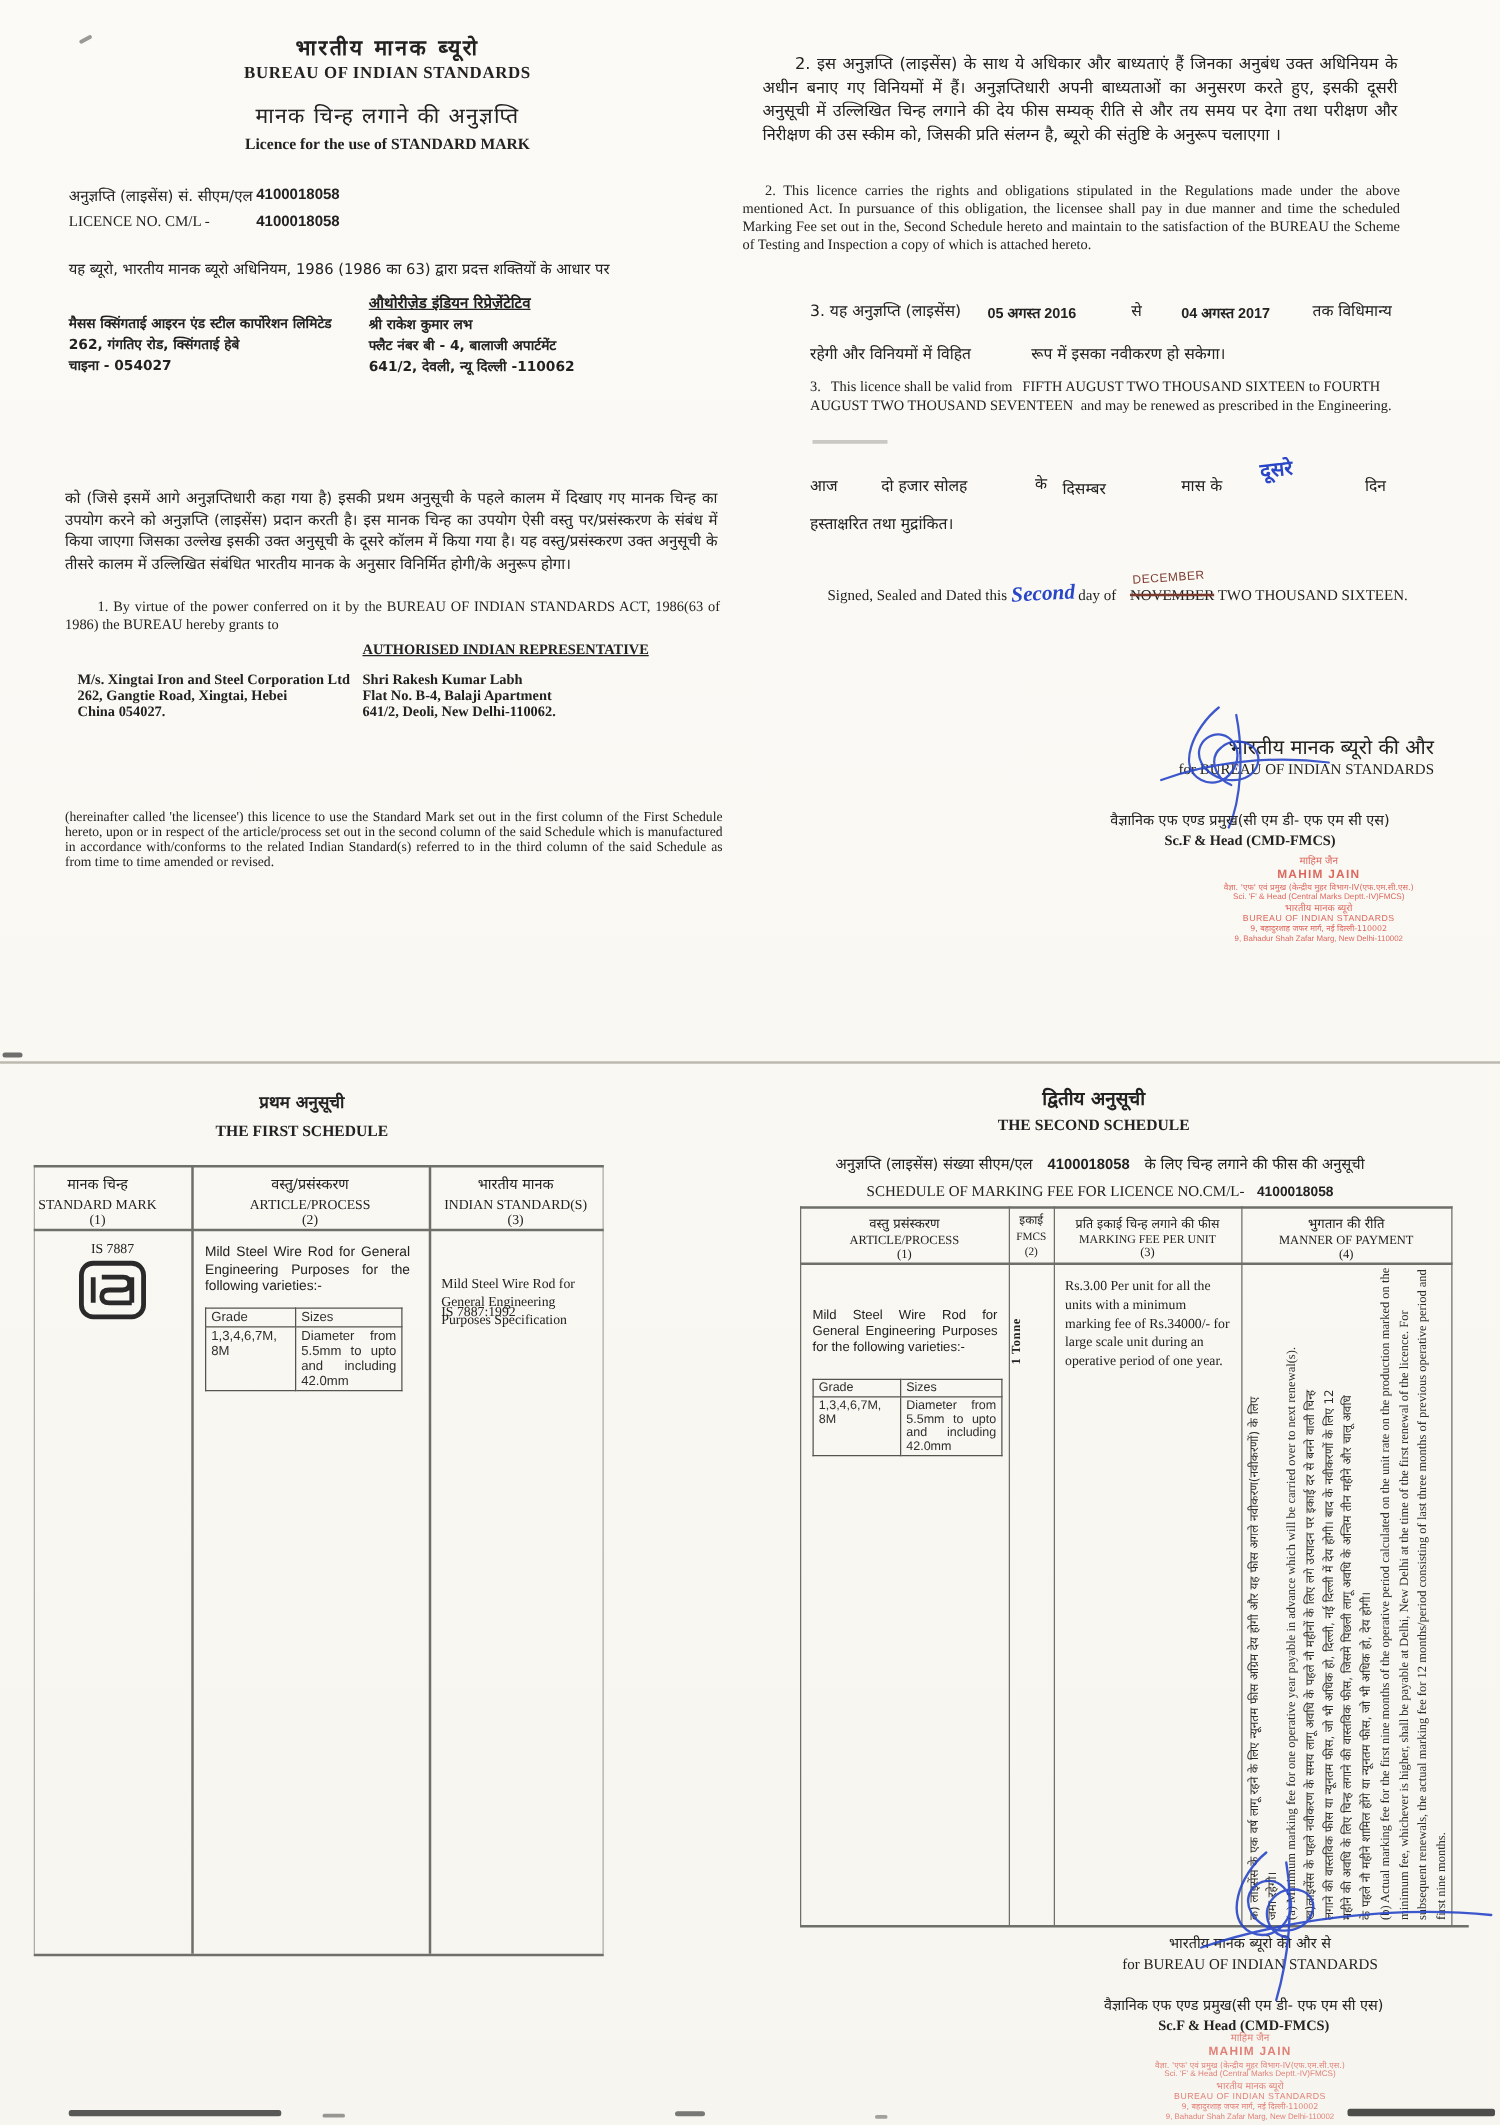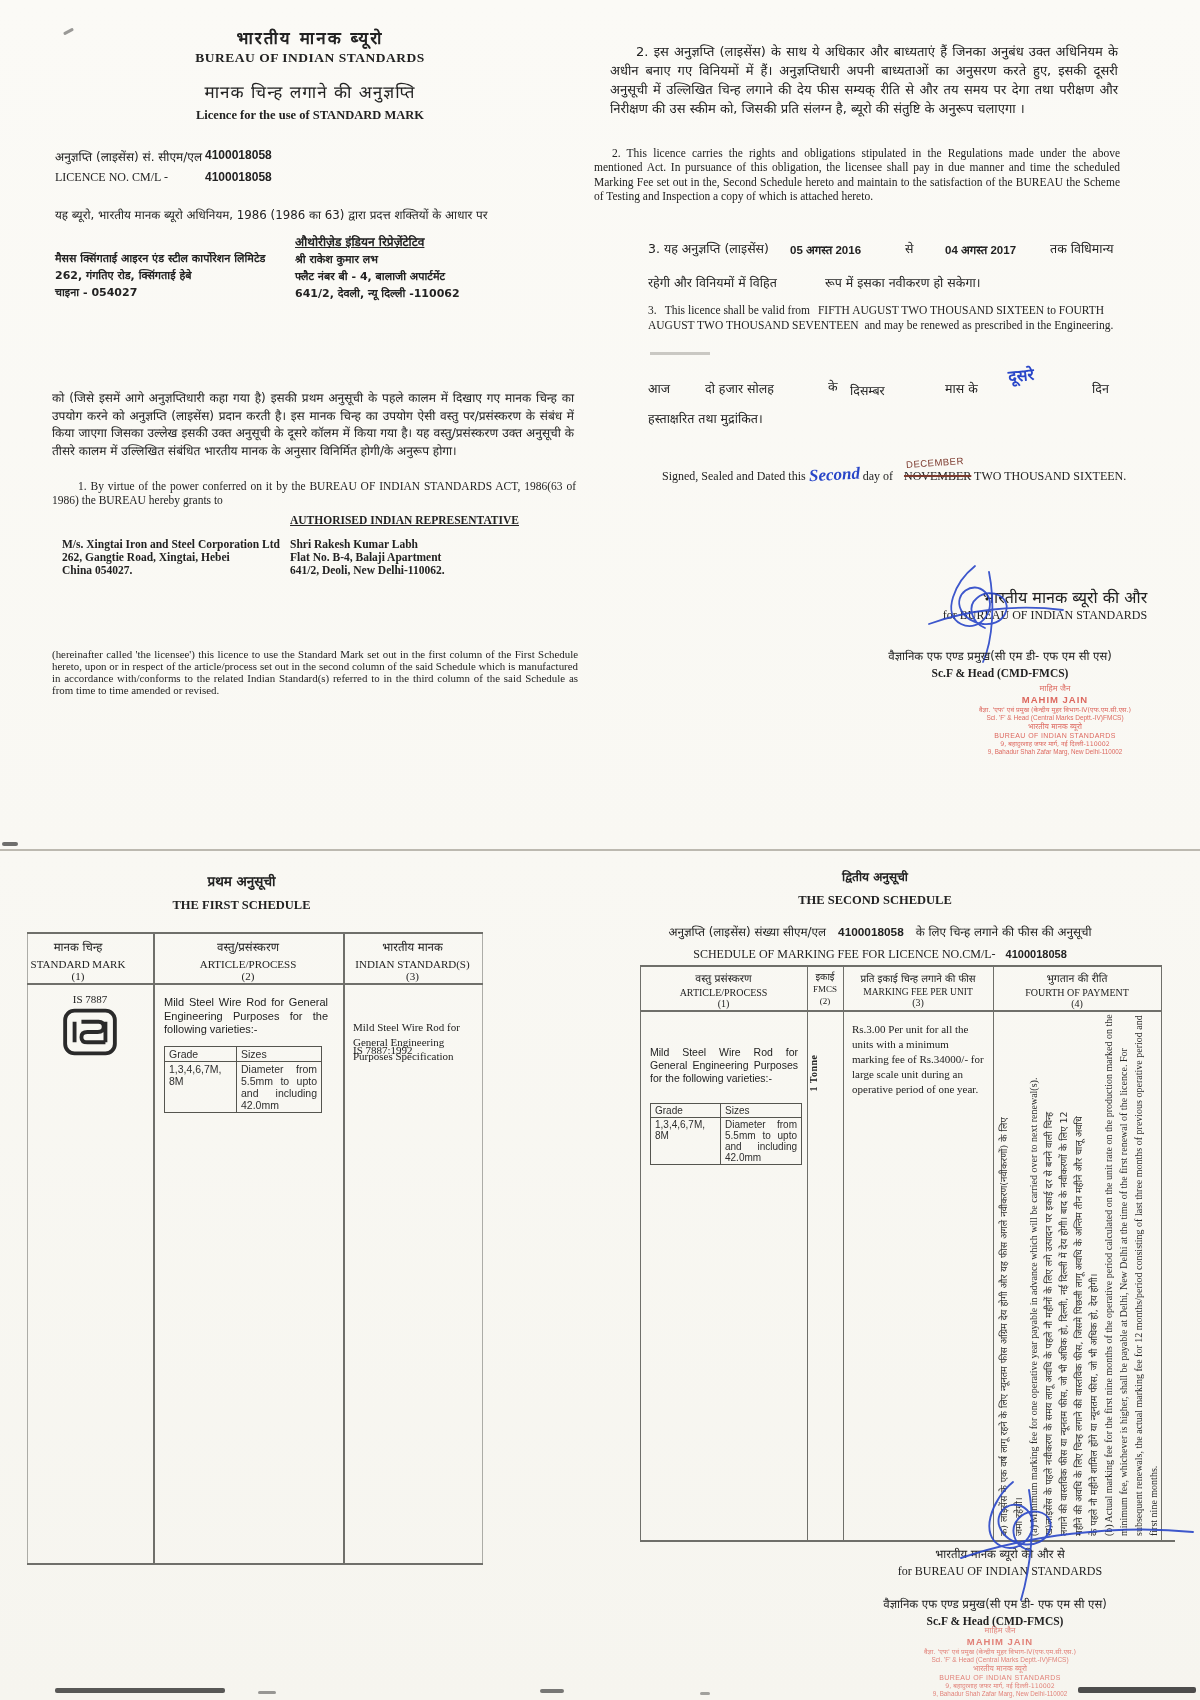--- a/index.html
+++ b/index.html
@@ -194,21 +194,21 @@
         <td class="sz">Diameter from 5.5mm to upto and including 42.0mm</td>
       </tr>
     </tbody>
       </table>
 
     <div class="abs en" style="left:353px;top:1044px;width:122px;font-size:11px">IS  7887:1992</div>
     <div class="abs en" style="left:353px;top:1020px;width:118px;font-size:11px;line-height:14.5px">Mild Steel Wire Rod for General Engineering Purposes Specification</div>
   </section>
 
   <section>
-    <div class="abs hi b c" style="left:615px;top:868px;width:520px;font-size:12px">द्वितीय अनुसूची</div>
+    <div class="abs hi b c" style="left:615px;top:868px;width:520px;font-size:15px">द्वितीय अनुसूची</div>
     <div class="abs en b c" style="left:615px;top:893px;width:520px;font-size:12.5px">THE SECOND SCHEDULE</div>
 
     <div class="abs c" style="left:600px;top:922px;width:560px">
       <span class="hi" style="font-size:11.8px">अनुज्ञप्ति (लाइसेंस) संख्या सीएम/एल</span>
       <span class="sans b" style="font-size:11.8px;margin:0 8px">4100018058</span>
       <span class="hi" style="font-size:11.8px">के लिए चिन्ह लगाने की फीस की अनुसूची</span>
     </div>
     <div class="abs c" style="left:600px;top:944px;width:560px">
       <span class="en" style="font-size:12px">SCHEDULE OF MARKING FEE FOR LICENCE NO.CM/L-</span>
       <span class="sans b" style="font-size:11px;margin-left:6px">4100018058</span>
@@ -233,21 +233,21 @@
       <div class="en" style="font-size:9px">FMCS</div>
       <div class="en" style="font-size:9px">(2)</div>
     </div>
     <div class="abs c" style="left:843px;top:971px;width:150px">
       <div class="hi" style="font-size:10px">प्रति इकाई चिन्ह लगाने की फीस</div>
       <div class="en" style="font-size:9.5px;margin-top:2px">MARKING FEE PER UNIT</div>
       <div class="en" style="font-size:10px">(3)</div>
     </div>
     <div class="abs c" style="left:993px;top:971px;width:168px">
       <div class="hi" style="font-size:10.5px">भुगतान की रीति</div>
-      <div class="en" style="font-size:10px;margin-top:2px">FOURTH OF PAYMENT</div>
+      <div class="en" style="font-size:10px;margin-top:2px">MANNER OF PAYMENT</div>
       <div class="en" style="font-size:10px">(4)</div>
     </div>
 
     <div class="abs sans j" style="left:650px;top:1046px;width:148px;font-size:10.5px;line-height:13px">Mild Steel Wire Rod for General Engineering Purposes for the following varieties:-</div>
     <table class="mini abs" style="left:650px;top:1103px;width:152px;font-size:10px">
       <tbody>
           <tr>
         <td style="width:70px">Grade</td>
         <td>Sizes</td>
       </tr>

